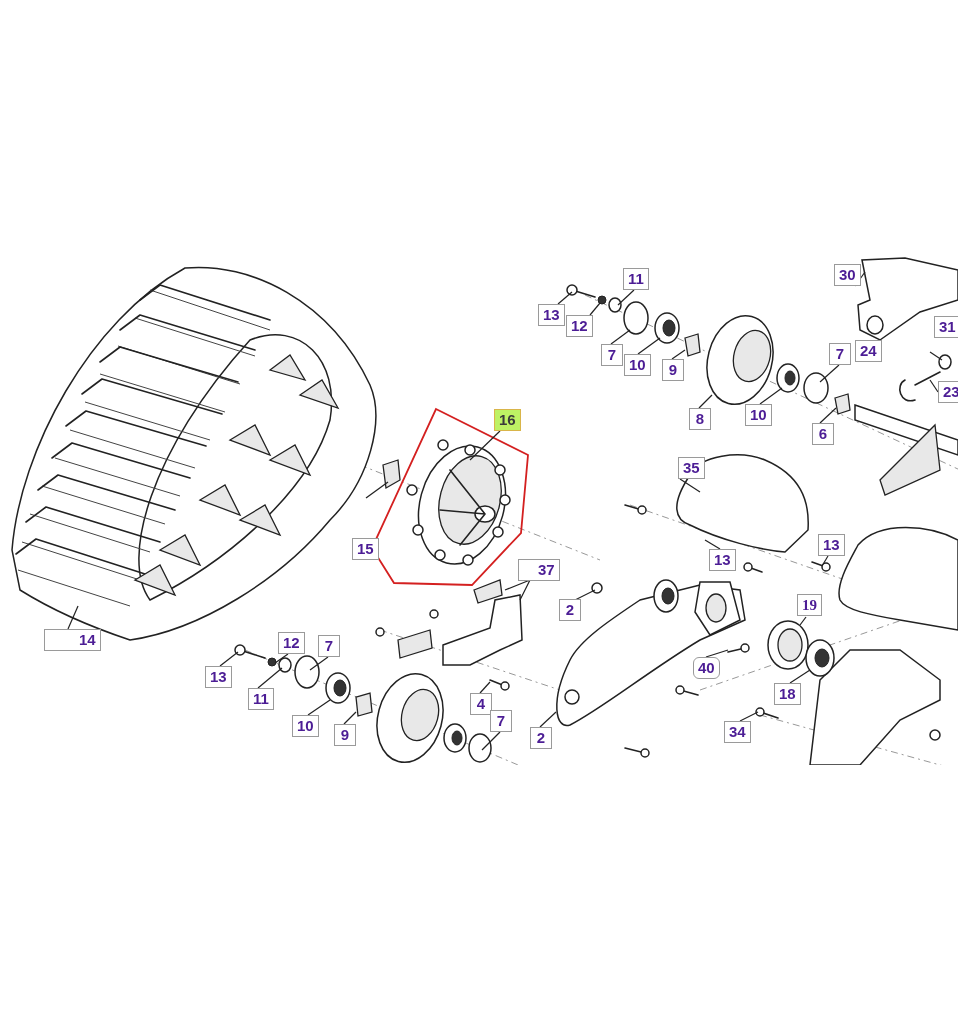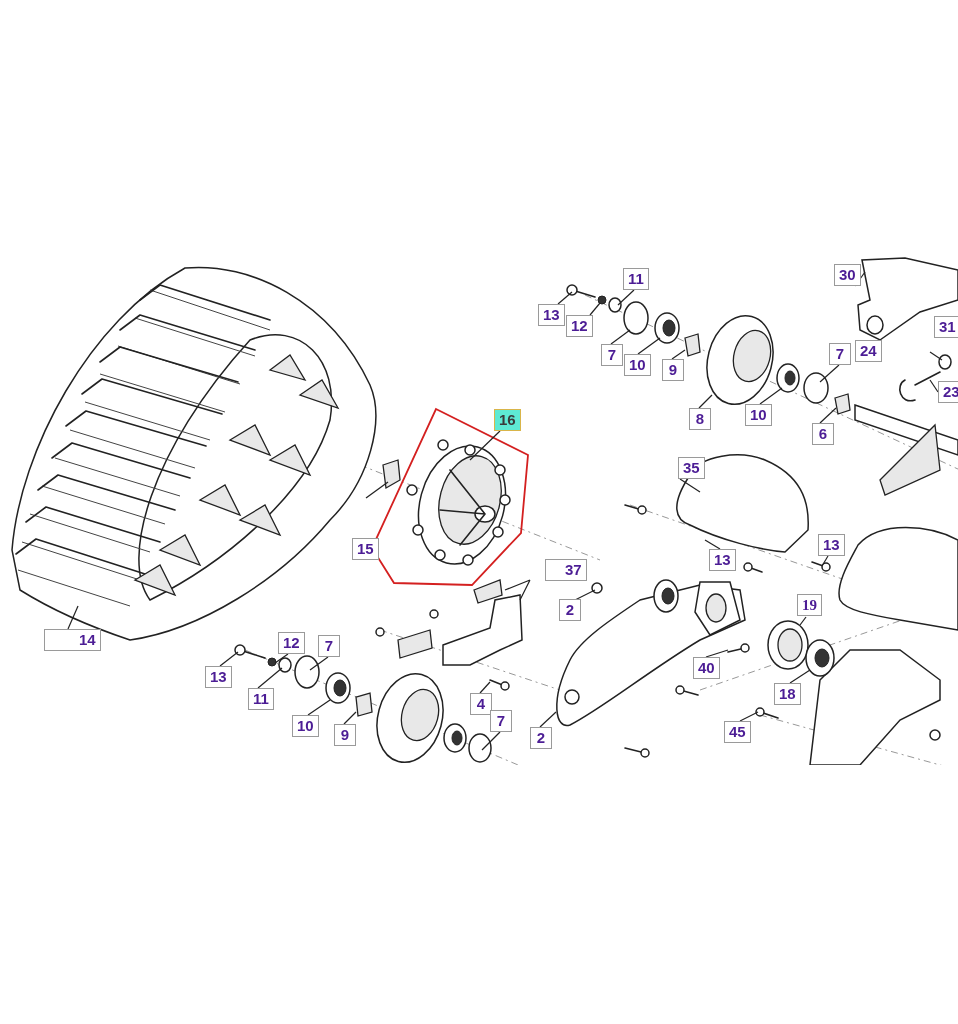--- a/index.html
+++ b/index.html
@@ -1,21 +1,21 @@
 <!DOCTYPE html>
 <html><head>
 <meta charset="utf-8">
 <style>
   html,body{margin:0;padding:0;background:#ffffff;}
   body{width:958px;height:1024px;position:relative;overflow:hidden;font-family:"Liberation Sans",sans-serif;}
   #diagram{position:absolute;left:0;top:0;width:958px;height:1024px;}
   .callout{position:absolute;height:22px;min-width:22px;padding:0 4px;box-sizing:border-box;
     border:1px solid #9a9a9a;background:#ffffff;color:#4c1d95;font-size:15px;font-weight:bold;
     line-height:20px;text-align:center;cursor:pointer;}
-  .callout.hl{background:#5eead4;border-color:#d9b54a;color:#3a3a3a;}
+  .callout.hl{background:#bef264;border-color:#d9b54a;color:#3a3a3a;}
   svg .ln{fill:none;stroke:#222;stroke-width:1.6;stroke-linejoin:round;stroke-linecap:round;}
   svg .thin{fill:none;stroke:#444;stroke-width:1;}
   svg .dash{fill:none;stroke:#999;stroke-width:1;stroke-dasharray:7 4 2 4;}
   svg .lead{fill:none;stroke:#222;stroke-width:1.2;}
   svg .fillw{fill:#fff;stroke:#222;stroke-width:1.5;}
   svg .fillg{fill:#e8e8e8;stroke:#222;stroke-width:1.3;}
   svg .dark{fill:#333;stroke:#222;stroke-width:1;}
 </style>
 </head>
 <body>
@@ -220,43 +220,43 @@
       <path class="lead" d="M344 724 L356 712"></path>
       <path class="lead" d="M480 693 L490 682"></path>
       <path class="lead" d="M500 732 L482 750"></path>
     </g>
   </svg>
 
   
   <div class="callout" style="left:44px;top:629px;padding-left:34px;">14</div>
   <div class="callout" style="left:352px;top:498px;margin-top:40px;">15</div>
   <div class="callout hl" style="left:494px;top:409px;">16</div>
-  <div class="callout" style="left:545px;top:559px;padding-left:19px;">37</div>
+  <div class="callout" style="left:518px;top:559px;padding-left:19px;">37</div>
   <div class="callout" style="left:559px;top:599px;">2</div>
   <div class="callout" style="left:538px;top:304px;">13</div>
   <div class="callout" style="left:566px;top:315px;">12</div>
   <div class="callout" style="left:623px;top:268px;">11</div>
   <div class="callout" style="left:601px;top:344px;">7</div>
   <div class="callout" style="left:624px;top:354px;">10</div>
   <div class="callout" style="left:662px;top:359px;">9</div>
   <div class="callout" style="left:834px;top:264px;">30</div>
   <div class="callout" style="left:934px;top:316px;">31</div>
   <div class="callout" style="left:855px;top:332px;margin-top:8px;">24</div>
   <div class="callout" style="left:938px;top:381px;">23</div>
   <div class="callout" style="left:829px;top:343px;">7</div>
   <div class="callout" style="left:689px;top:408px;">8</div>
   <div class="callout" style="left:745px;top:404px;">10</div>
   <div class="callout" style="left:812px;top:423px;">6</div>
   <div class="callout" style="left:657px;top:457px;margin-left:21px;">35</div>
   <div class="callout" style="left:709px;top:549px;">13</div>
   <div class="callout" style="left:818px;top:534px;">13</div>
   <div class="callout" style="left:797px;top:594px;font-family:Liberation Serif, serif;">19</div>
-  <div class="callout" style="left:693px;top:657px;">40</div>
+  <div class="callout" style="left:693px;top:657px;border-radius:6px;">40</div>
   <div class="callout" style="left:774px;top:683px;">18</div>
-  <div class="callout" style="left:724px;top:721px;">45</div>
+  <div class="callout" style="left:724px;top:721px;">34</div>
   <div class="callout" style="left:530px;top:727px;">2</div>
   <div class="callout" style="left:205px;top:666px;">13</div>
   <div class="callout" style="left:278px;top:632px;">12</div>
   <div class="callout" style="left:318px;top:635px;">7</div>
   <div class="callout" style="left:248px;top:688px;">11</div>
   <div class="callout" style="left:292px;top:715px;">10</div>
   <div class="callout" style="left:334px;top:724px;">9</div>
   <div class="callout" style="left:470px;top:693px;">4</div>
   <div class="callout" style="left:490px;top:710px;">7</div>
 

